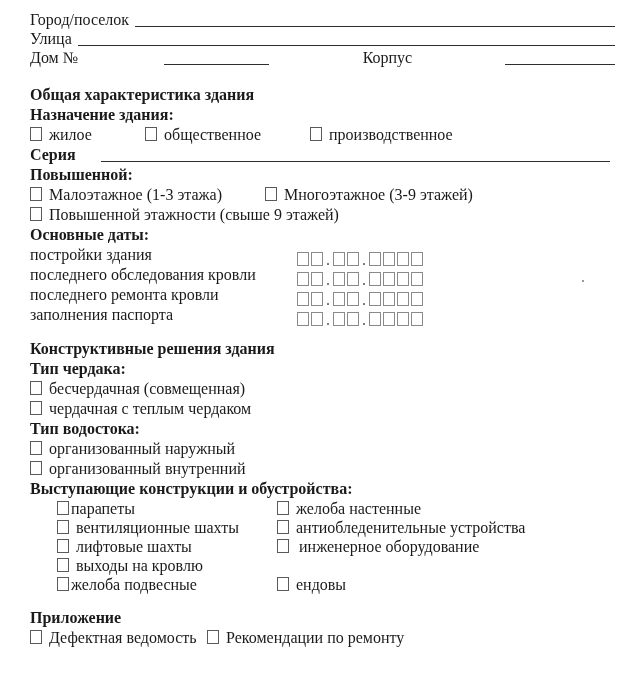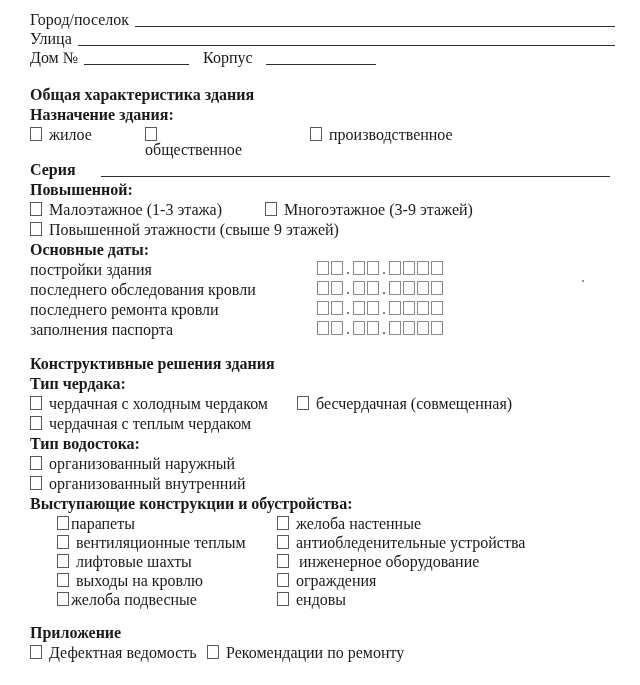--- a/index.html
+++ b/index.html
@@ -5,21 +5,21 @@
   html,body{margin:0;padding:0;}
   body{
     width:640px;height:685px;overflow:hidden;background:#ffffff;
     font-family:"Liberation Serif","DejaVu Serif",serif;
     font-size:16px;color:#1a1a1a;
     -webkit-font-smoothing:antialiased;
   }
   .doc{position:relative;padding:10px 25px 0 30px;width:585px;}
 
   
-  .hrow{display:flex;align-items:baseline;line-height:19px;}
+  .hrow{display:flex;align-items:baseline;line-height:19px;justify-content:space-between;}
   .lbl{white-space:nowrap;}
   .bold{font-weight:bold;}
   .fill{flex:1 1 auto;border-bottom:1.2px solid #2d2d2d;height:12px;position:relative;top:2px;align-self:baseline;}
   .fill.short{flex:0 0 auto;}
   .w105{width:105px;margin-left:6px;}
   .w110{width:110px;margin-left:13px;}
   .ml12{margin-left:14px;}
   .ml6{margin-left:6px;}
 
   
@@ -33,29 +33,29 @@
   .row{display:flex;align-items:baseline;line-height:20px;}
   .row19{line-height:19px;margin-left:27px;}
   .cbi{display:flex;align-items:baseline;flex:0 0 auto;}
   .cb{
     display:inline-block;width:10px;height:12px;flex:none;
     border:1px solid #5a5a5a;margin-right:7px;position:relative;top:1px;
     background:#fff;
   }
   .cb.tight{margin-right:2px;}
   .c115{width:115px;}
-  .c165{width:165px;flex-direction:column;}
+  .c165{width:165px;}
   .c235{width:235px;}
   .c267{width:267px;}
   .c180{width:180px;}
   .c220{width:220px;}
   .c177{width:177px;text-align:right;}
 
   
-  .drow{display:flex;align-items:flex-start;line-height:20px;gap:20px;}
+  .drow{display:flex;align-items:flex-end;line-height:20px;}
   .dlabel{flex:0 0 267px;}
   .dboxes{display:flex;align-items:flex-end;position:relative;top:1px;}
   .dbox{display:inline-block;width:10px;height:12px;border:1px solid #8a8a8a;margin-right:2px;background:#fff;}
   .dbdot{margin:0 3px 0 1px;color:#555;line-height:12px;}
 
   .speck{position:absolute;left:582px;top:280px;width:2px;height:2px;background:#777;border-radius:50%;}
 </style>
 </head>
 <body>
 
@@ -176,24 +176,20 @@
         <span class="dbox"></span>
         <span class="dbox"></span>
         <span class="dbox"></span>
       </span>
   </div>
 
   <div class="sec-title mt14">Конструктивные решения здания</div>
 
   <div class="hdr">Тип чердака:</div>
   <div class="row">
-    <span class="cbi c267">
-      <span class="cb"></span>
-      <span>чердачная с холодным чердаком</span>
-    </span>
     <span class="cbi">
       <span class="cb"></span>
       <span>бесчердачная (совмещенная)</span>
     </span>
   </div>
   <div class="row">
     <span class="cbi">
       <span class="cb"></span>
       <span>чердачная с теплым чердаком</span>
     </span>
@@ -220,21 +216,21 @@
       <span>парапеты</span>
     </span>
     <span class="cbi">
       <span class="cb"></span>
       <span>желоба настенные</span>
     </span>
   </div>
   <div class="row row19">
     <span class="cbi c220">
       <span class="cb"></span>
-      <span>вентиляционные теплым</span>
+      <span>вентиляционные шахты</span>
     </span>
     <span class="cbi">
       <span class="cb"></span>
       <span>антиобледенительные устройства</span>
     </span>
   </div>
   <div class="row row19">
     <span class="cbi c220">
       <span class="cb"></span>
       <span>лифтовые шахты</span>
@@ -242,24 +238,20 @@
     <span class="cbi">
       <span class="cb" style="margin-right:10px;"></span>
       <span>инженерное оборудование</span>
     </span>
   </div>
   <div class="row row19">
     <span class="cbi c220">
       <span class="cb"></span>
       <span>выходы на кровлю</span>
     </span>
-    <span class="cbi">
-      <span class="cb"></span>
-      <span>ограждения</span>
-    </span>
   </div>
   <div class="row row19">
     <span class="cbi c220">
       <span class="cb tight"></span>
       <span>желоба подвесные</span>
     </span>
     <span class="cbi">
       <span class="cb"></span>
       <span>ендовы</span>
     </span>

